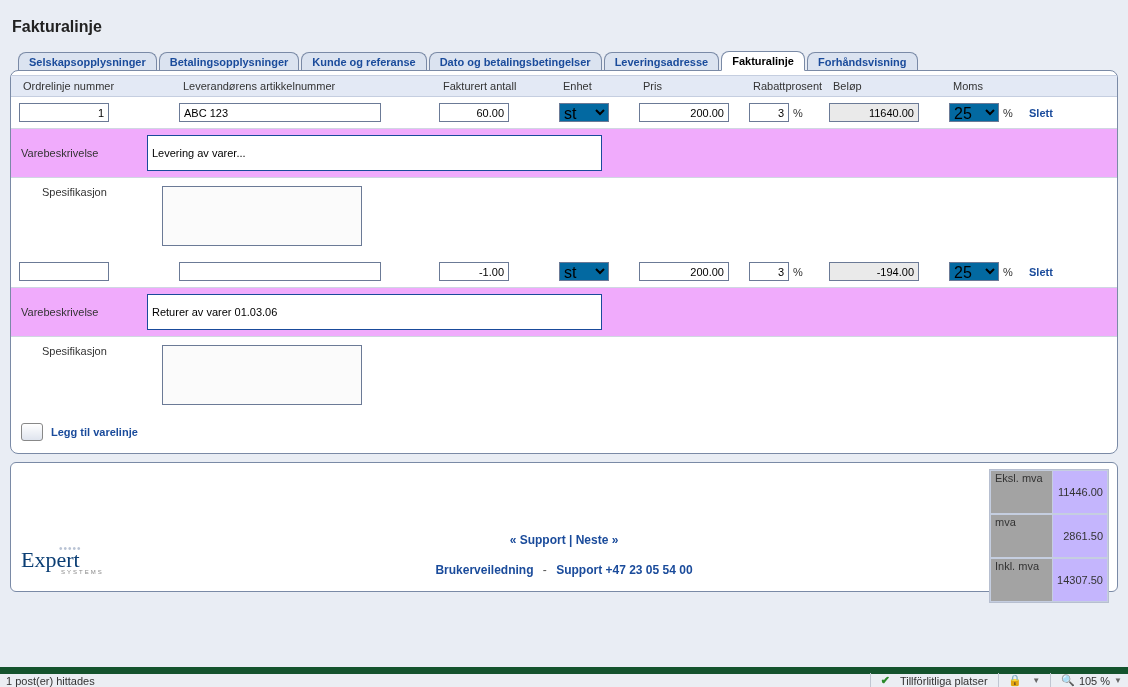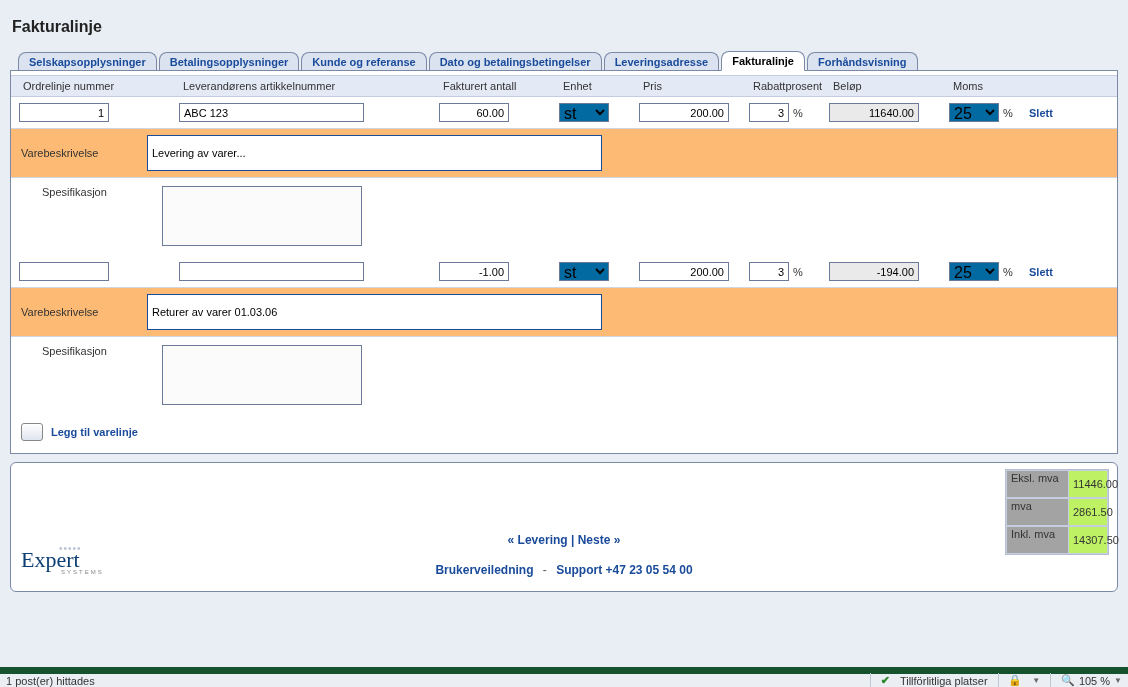--- a/index.html
+++ b/index.html
@@ -42,21 +42,21 @@
   .tab.active {
     background: #fff;
     color: #000;
     border-bottom: 1px solid #fff;
     z-index: 2;
   }
   .panel {
     margin: 0 10px;
     background: #fff;
     border: 1px solid #7a8aa6;
-    border-radius: 0;
+    border-radius: 8px;
     padding: 4px 0 0 0;
     position: relative;
   }
   .header-row, .line-row {
     display: grid;
     grid-template-columns: 160px 260px 120px 80px 110px 80px 120px 80px 80px;
     align-items: center;
     padding: 2px 8px;
   }
   .header-row {
@@ -73,21 +73,21 @@
     border: 1px solid #6b7a96;
     background: #fff;
     height: 19px;
     font-size: 11px;
     padding: 1px 4px;
   }
   .input.ro { background: #eaeaea; }
   .input.num { text-align: right; }
   .w-small { width: 70px; }
   .w-med { width: 90px; }
-  .w-artno { width: 185px; }
+  .w-artno { width: 202px; }
   .select {
     border: 1px solid #6b7a96;
     background: #0369a1;
     height: 19px;
     font-size: 16px;
     width: 50px;
   }
   .pct { font-size: 11px; margin-left: 2px; }
   .slett {
     color: #1a4b9b;
@@ -95,21 +95,21 @@
     cursor: pointer;
     text-align: right;
   }
   .desc-row {
     display: flex;
     align-items: center;
     gap: 6px;
     padding: 6px 10px;
     border-top: 1px solid #d0d6e2;
     border-bottom: 1px solid #d0d6e2;
-    background: #fdba74;
+    background: #f0abfc;
   }
   .desc-row label { width: 120px; }
   .desc-input {
     border: 1px solid #1a4b9b;
     height: 36px;
     width: 455px;
     font-size: 11px;
     padding: 1px 4px;
   }
   .spec-row {
@@ -163,25 +163,25 @@
     font-size: 11px;
   }
   .totals-row .tlabel {
     background: #a3a3a3;
     border: 1px solid #c5cee0;
     border-right: none;
     width: 62px;
     padding: 1px 4px;
   }
   .totals-row .tval {
-    background: #bef264;
+    background: #c4b5fd;
     border: 1px solid #c5cee0;
-    width: 40px;
+    width: 56px;
     text-align: right;
-    padding: 7px 4px;
+    padding: 15px 4px;
   }
   .footer-nav {
     position: absolute;
     top: 70px; left: 0; right: 0;
     text-align: center;
     color: #1a4b9b;
     font-weight: bold;
     font-size: 12px;
   }
   .footer-links {
@@ -349,21 +349,21 @@
       <div class="tlabel">mva</div>
       <div class="tval">2861.50</div>
     </div>
     <div class="totals-row">
       <div class="tlabel">Inkl. mva</div>
       <div class="tval">14307.50</div>
     </div>
   </div>
 
   <div class="footer-nav">
-    <span>« Levering</span>
+    <span>« Support</span>
     <span> | </span>
     <span>Neste »</span>
   </div>
 
   <div class="footer-links">
     <span>Brukerveiledning</span>
     <span class="dash">-</span>
     <span>Support +47 23 05 54 00</span>
   </div>
 

